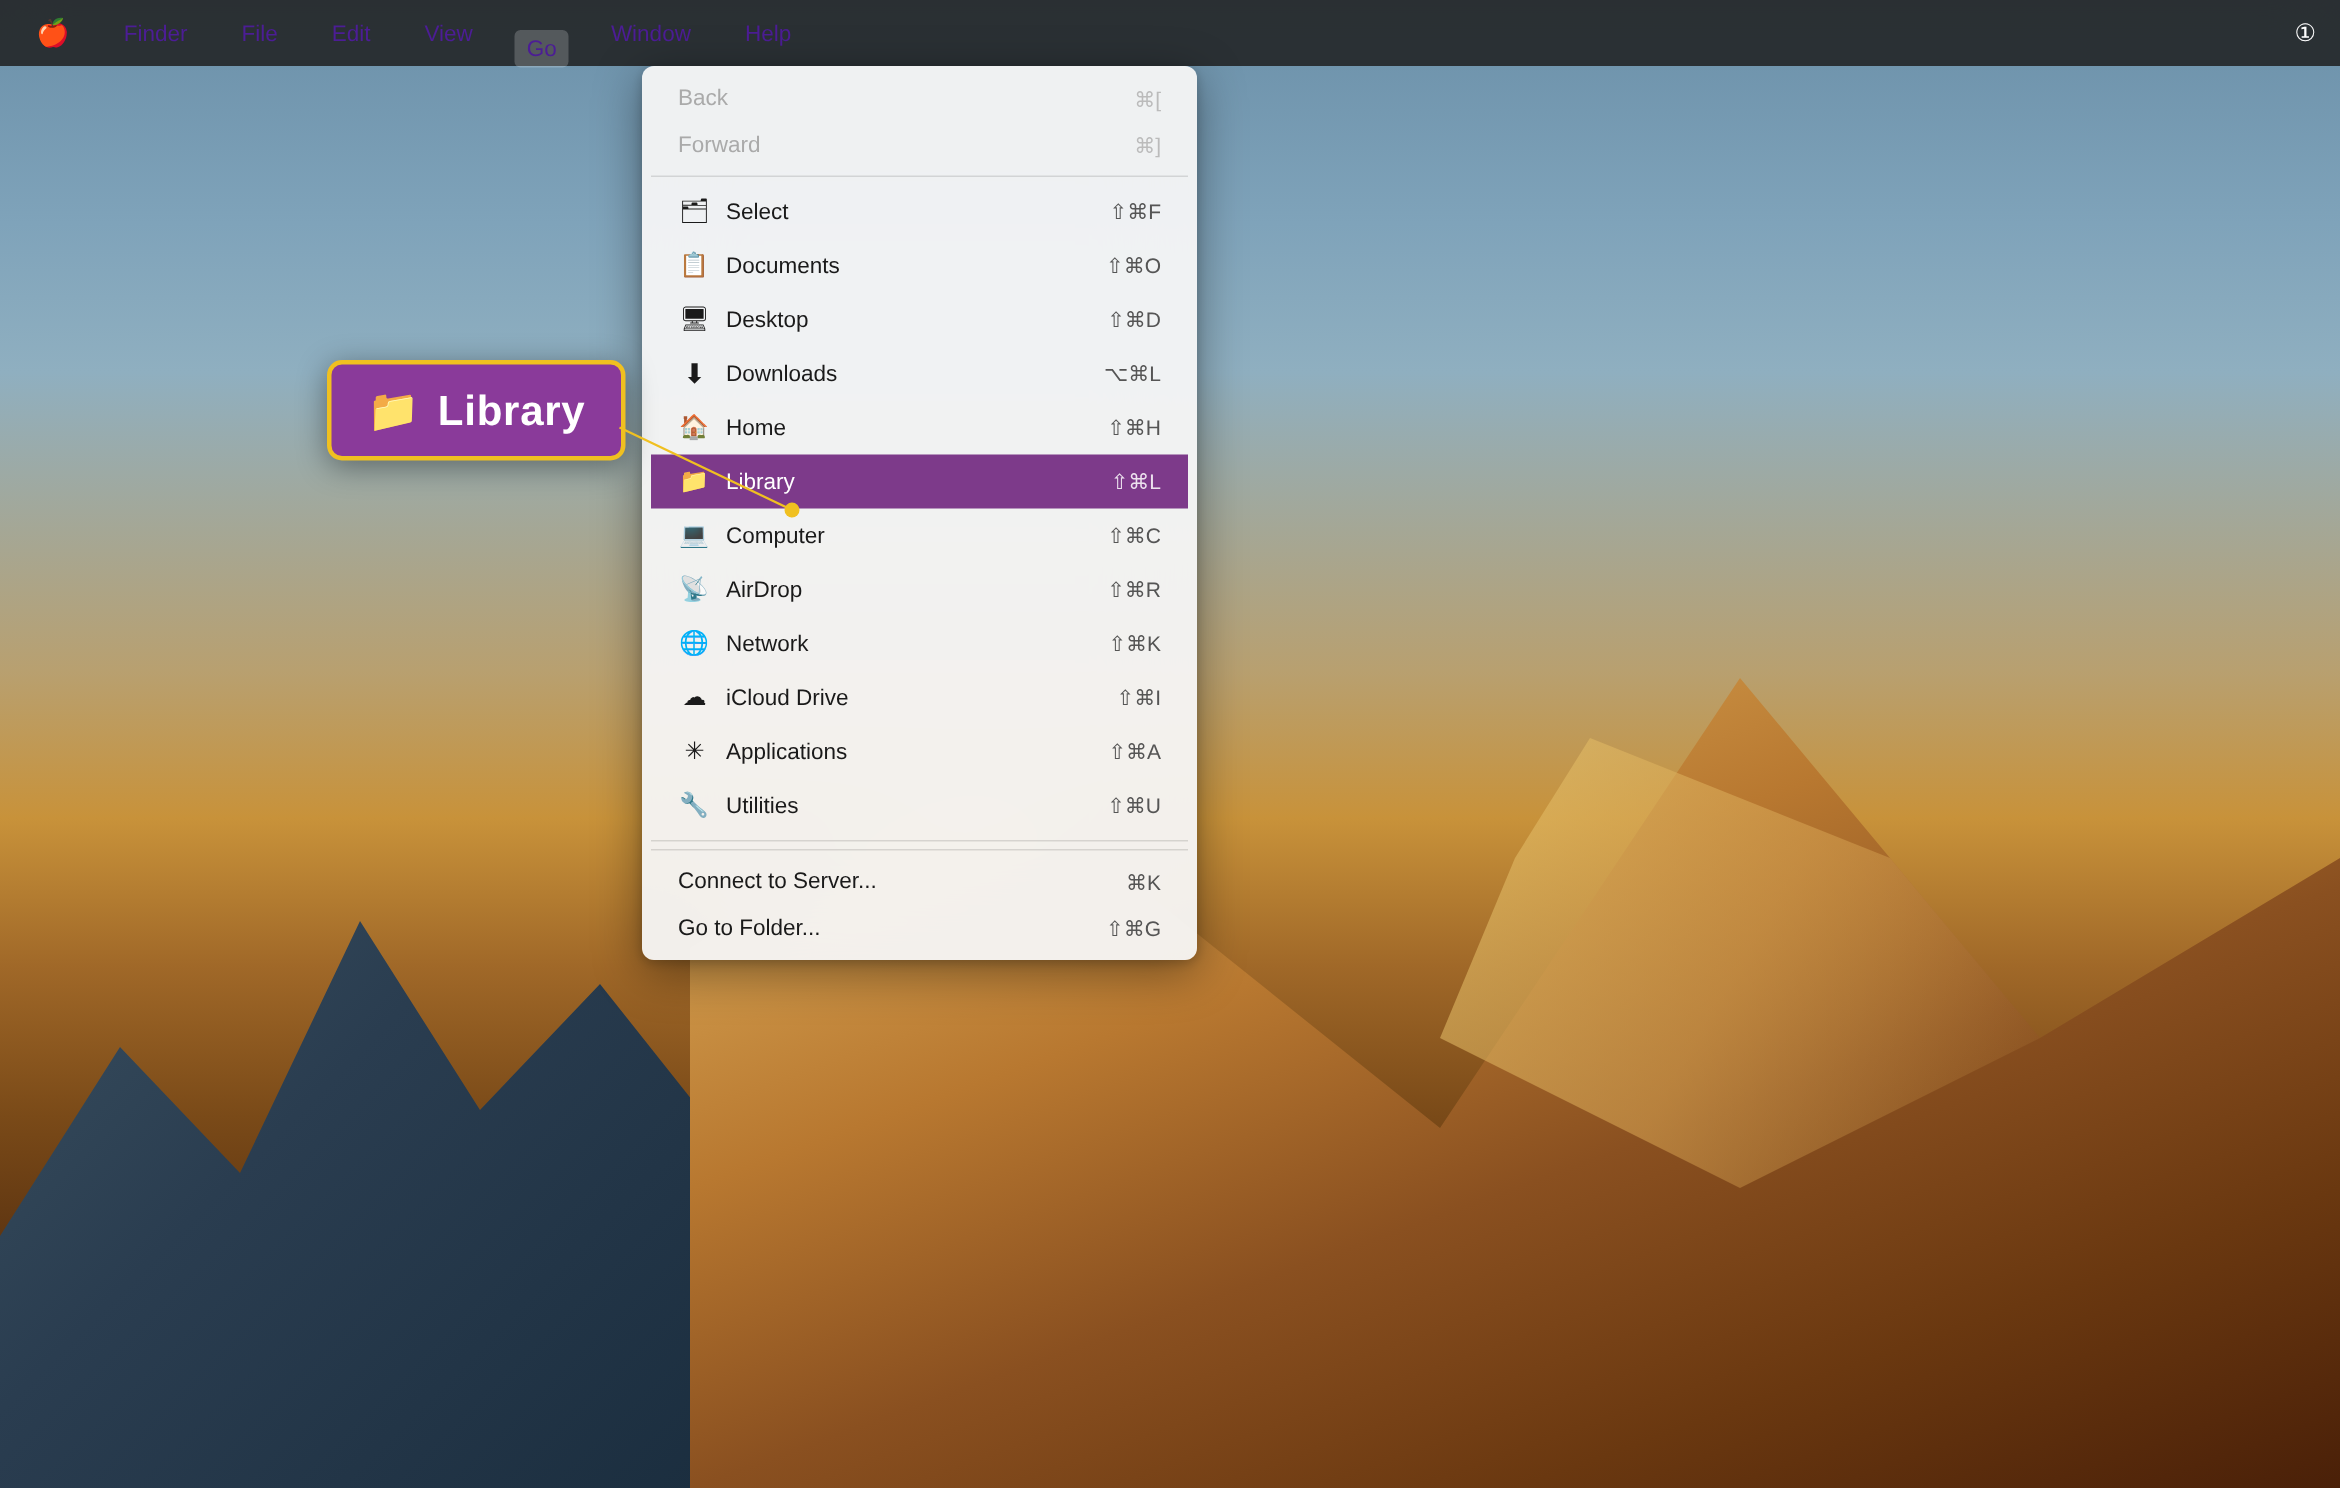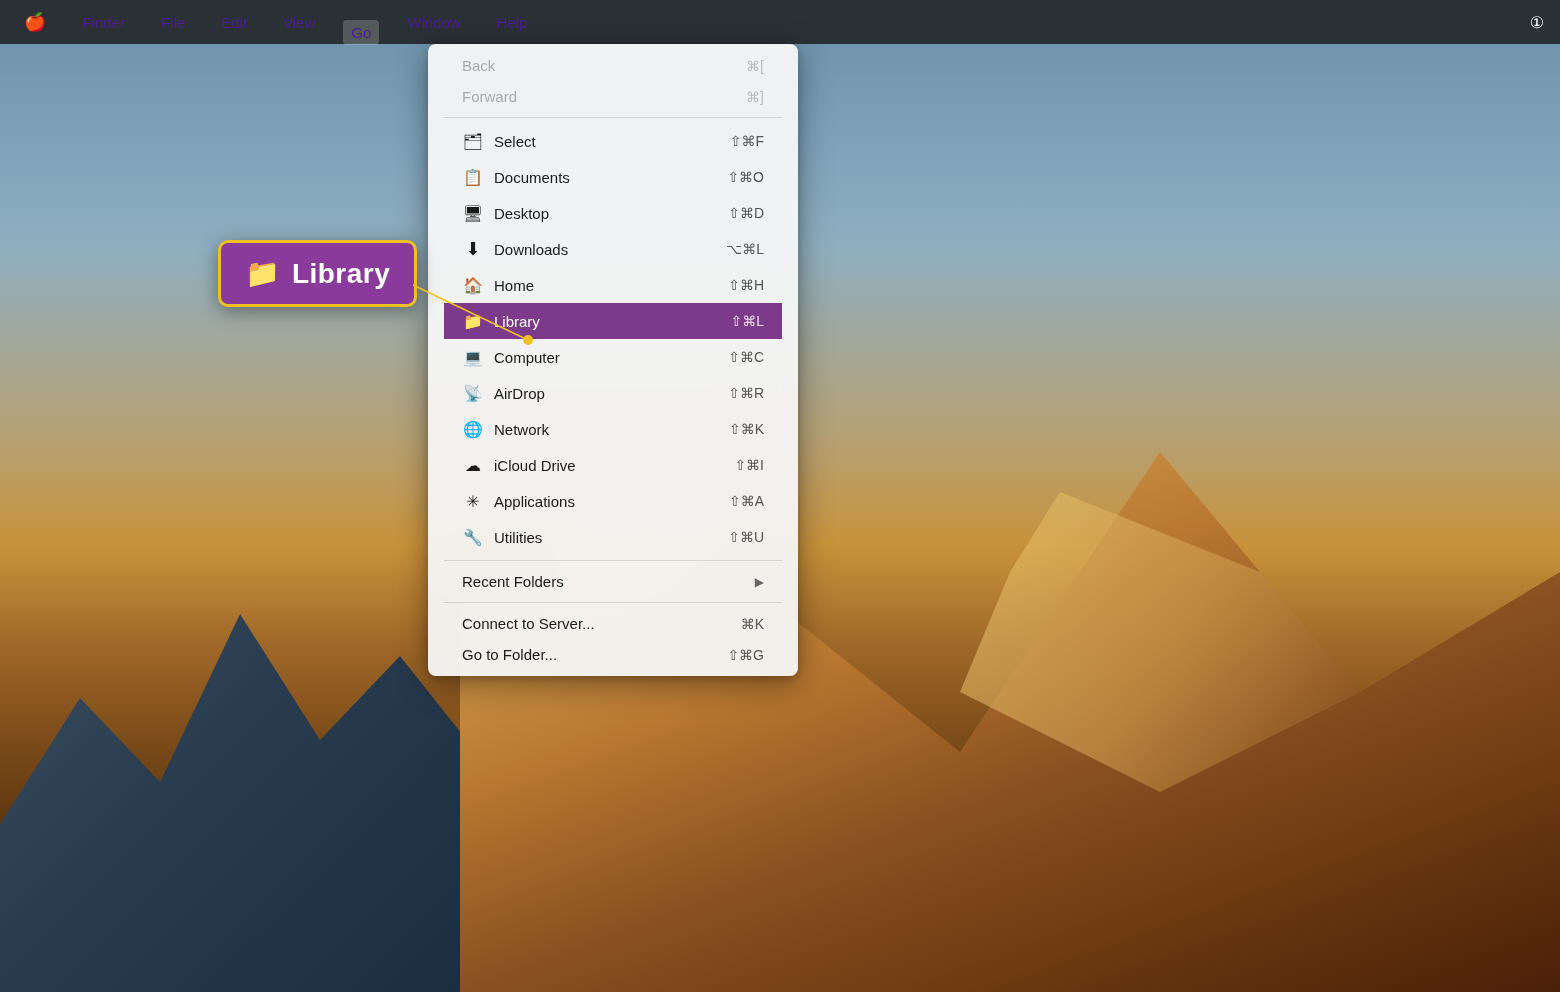--- a/index.html
+++ b/index.html
@@ -131,21 +131,21 @@
     .dropdown-menu {
       position: absolute;
       top: 44px;
       left: 428px;
       width: 370px;
       background: rgba(245, 245, 245, 0.95);
       backdrop-filter: blur(30px);
       border-radius: 8px;
       box-shadow: 0 8px 32px rgba(0,0,0,0.4), 0 2px 8px rgba(0,0,0,0.2);
       z-index: 200;
-      padding: 6px 16px;
+      padding: 6px 6px;
       overflow: hidden;
     }
 
     .menu-item {
       display: flex;
       align-items: center;
       padding: 7px 18px;
       font-size: 15px;
       color: #1a1a1a;
       cursor: pointer;
@@ -350,24 +350,20 @@
   </div>
 
   <div class="menu-item">
     <span class="menu-icon">🔧</span>
     <span class="menu-label">Utilities</span>
     <span class="shortcut">⇧⌘U</span>
   </div>
 
   <div class="menu-separator"></div>
 
-  <div class="menu-item">
-    <span class="menu-label">Recent Folders</span>
-    <span class="submenu-arrow">▶</span>
-  </div>
 
   <div class="menu-separator"></div>
 
   <div class="menu-item">
     <span class="menu-label">Connect to Server...</span>
     <span class="shortcut">⌘K</span>
   </div>
 
   <div class="menu-item">
     <span class="menu-label">Go to Folder...</span>

